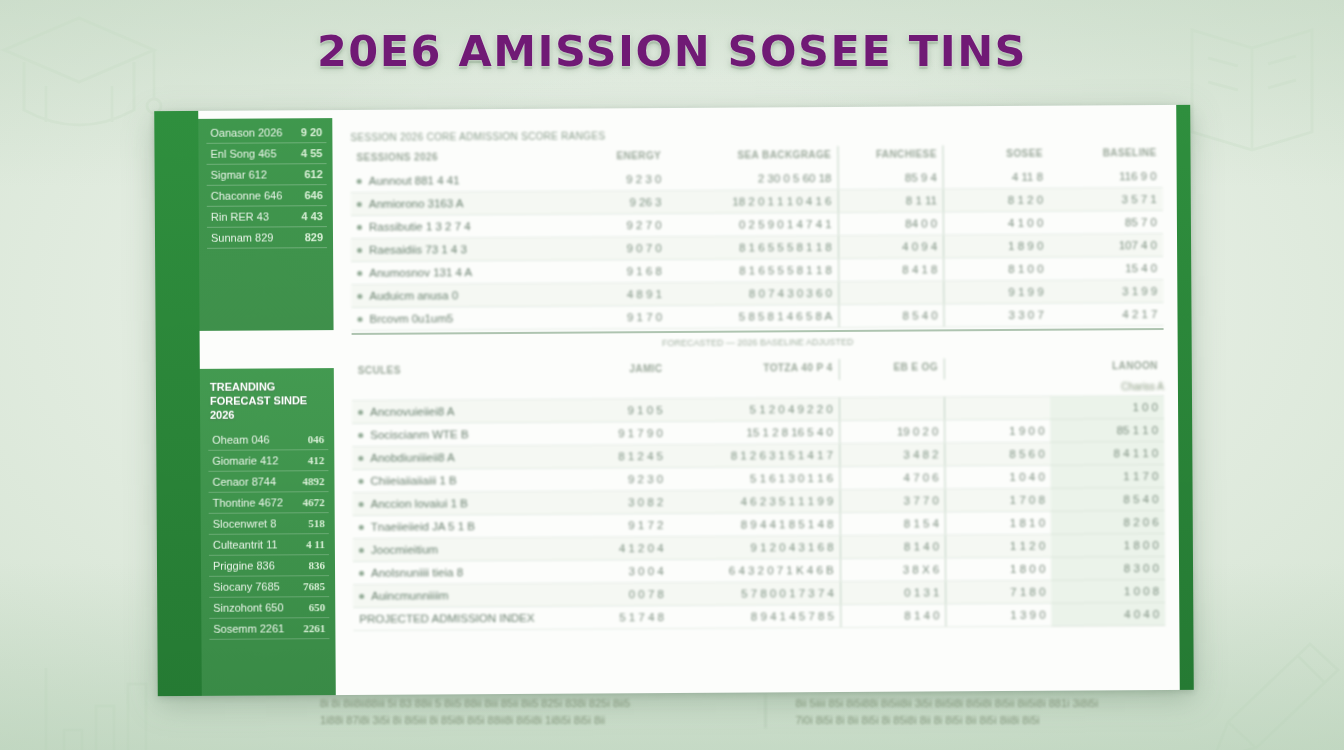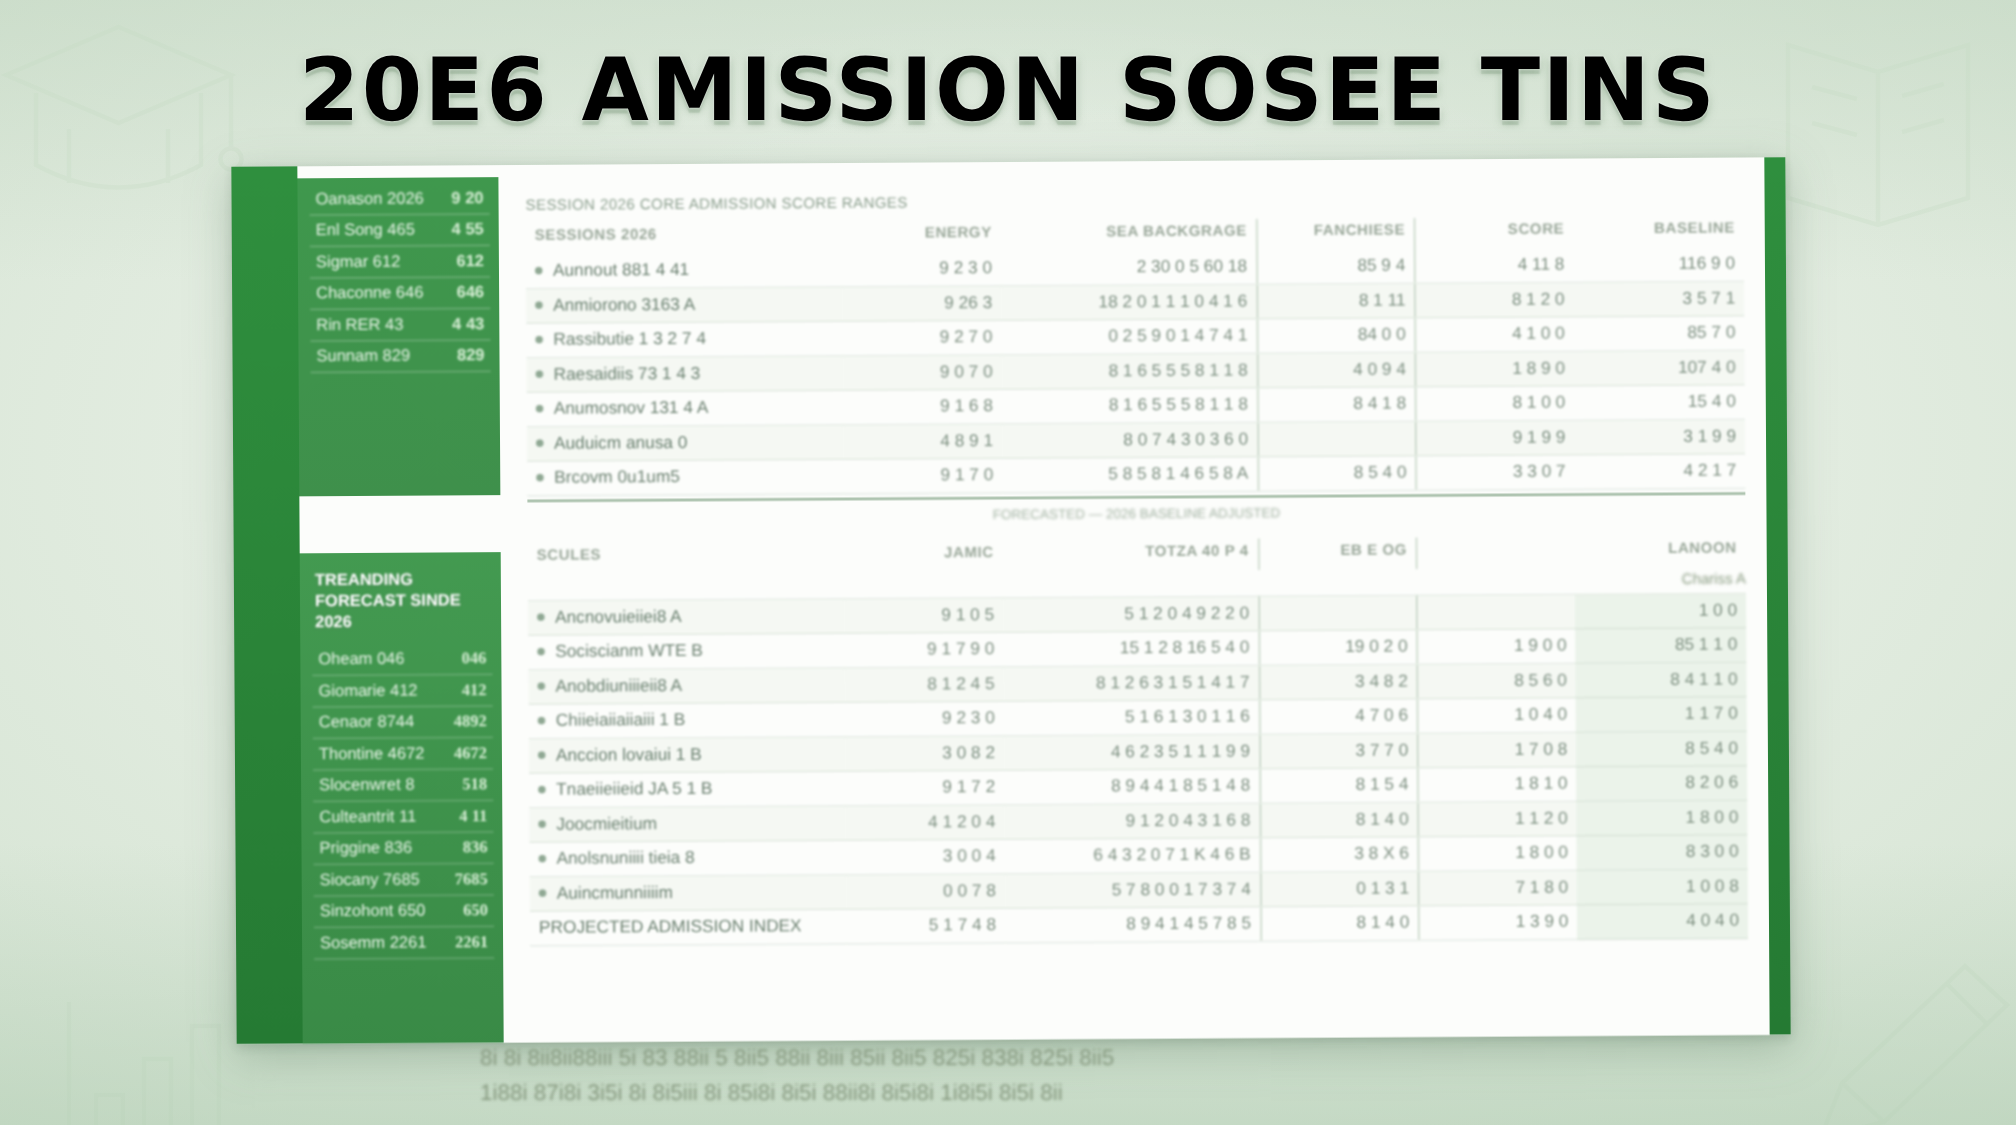--- a/index.html
+++ b/index.html
@@ -35,24 +35,24 @@
   .deco-right { right: 6px; top: 0px; }
   .deco-bl { left: 30px; bottom: -40px; opacity: 0.18; }
   .deco-br { right: -20px; bottom: -30px; opacity: 0.18; }
 
   
   .title {
     position: absolute;
     top: 26px;
     left: 0; right: 0;
     text-align: center;
-    font-size: 58px;
+    font-size: 43px;
     font-weight: bold;
     letter-spacing: 1.5px;
-    color: #000000;
+    color: #701a75;
     text-shadow:
       0 0 2px rgba(255,255,255,0.9),
       0 2px 6px rgba(120,150,120,0.55),
       0 3px 1px rgba(150,175,150,0.45);
     filter: blur(0.4px);
     font-family: "DejaVu Sans", sans-serif;
   }
 
   
   .card {
@@ -204,24 +204,24 @@
     color: #87997f;
     padding: 3px 0 3px 14px;
     filter: blur(0.85px);
   }
 
   
   .footer {
     position: absolute;
     left: 320px;
     right: 160px;
-    bottom: 10px;
+    bottom: 22px;
     display: flex;
     gap: 56px;
-    font-size: 15px;
+    font-size: 11px;
     color: #86997f;
     filter: blur(0.9px);
     line-height: 1.5;
   }
   .footer .fcol { flex: 1; }
   .footer .fcol.right { border-left: 1px solid rgba(150,180,150,0.5); padding-left: 30px; }
 </style>
 </head>
 <body>
 
@@ -353,21 +353,21 @@
 
   <div class="table-wrap tw-a">
     <div class="tbl-caption">SESSION 2026 CORE ADMISSION SCORE RANGES</div>
     <table>
       <thead>
         <tr>
           <th class="th-name" style="width:26%">SESSIONS 2026</th>
           <th style="width:13%">ENERGY</th>
           <th style="width:21%">SEA BACKGRAGE</th>
           <th class="colsep" style="width:13%">FANCHIESE</th>
-          <th class="colsep" style="width:13%">SCORE</th>
+          <th class="colsep" style="width:13%">SOSEE</th>
           <th style="width:14%">BASELINE</th>
         </tr>
       </thead>
       <tbody>
         <tr>
           <td class="c-name"><span class="dot"></span><span>Aunnout 881 4 41</span></td>
           <td>9 2 3 0</td>
           <td>2 30 0  5 60 18</td>
           <td class="colsep">85 9 4</td>
           <td class="colsep">4 11 8</td>
@@ -524,13 +524,15 @@
           <td class="hl">4 0 4 0</td>
         </tr>
       </tbody>
     </table>
   </div>
 </div>
 
 <div class="footer">
   <div class="fcol" style="white-space:pre-line">8i 8i 8ii8ii88iii 5i 83 88ii 5 8ii5 88ii 8iii 85ii 8ii5 825i 838i 825i 8ii5
 1i88i 87i8i 3i5i 8i 8i5iii 8i 85i8i 8i5i 88ii8i 8i5i8i 1i8i5i 8i5i 8ii</div>
+  <div class="fcol right" style="white-space:pre-line">8ii 5iiii 85i 8i5i88i 8i5ii8ii 3i5i 8ii5i8i 8i5i8i 8i5ii 8ii5i8i 881i 3i8i5i
+7i0i 8i5i 8i 8ii 8i5i 8i 85i8i 8ii 8i 8i5i 8ii 8i5i 8ii8i 8i5i</div>
 </div>
 
 </body></html>

